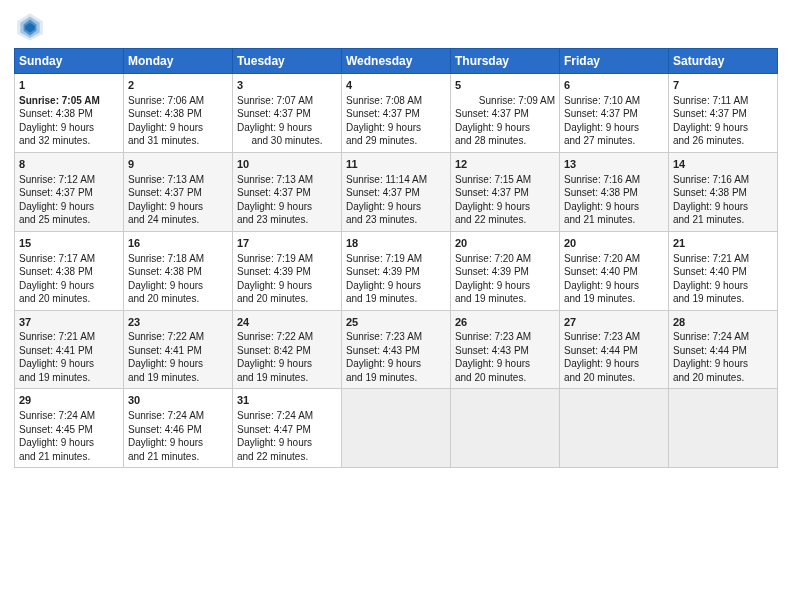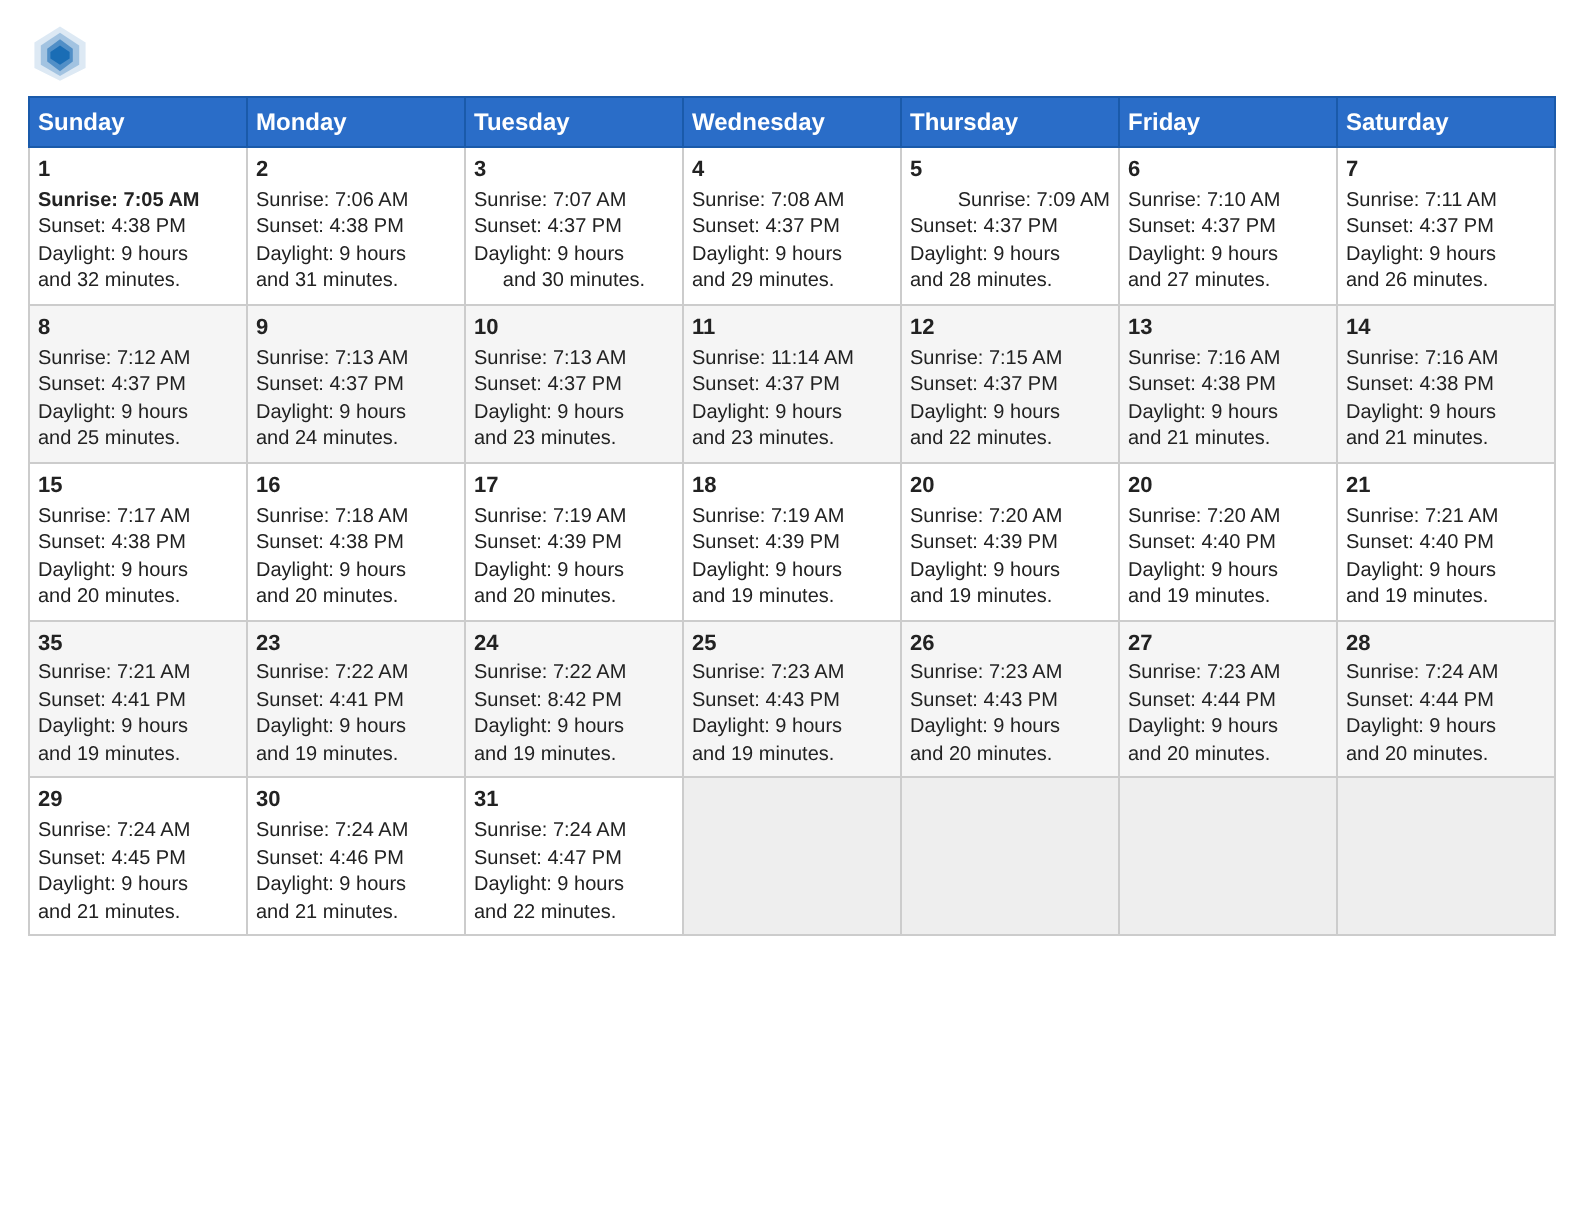--- a/index.html
+++ b/index.html
@@ -277,21 +277,21 @@
           <td>
             <span class="day-num">21</span>
             <span style="display: block;">Sunrise: 7:21 AM</span>
             <span style="display: block;">Sunset: 4:40 PM</span>
             <span style="display: block;">Daylight: 9 hours</span>
             <span style="display: block;">and 19 minutes.</span>
           </td>
         </tr>
         <tr>
           <td>
-            <span class="day-num">35</span>
+            <span class="day-num">37</span>
             <span style="display: block;">Sunrise: 7:21 AM</span>
             <span style="display: block;">Sunset: 4:41 PM</span>
             <span style="display: block;">Daylight: 9 hours</span>
             <span style="display: block;">and 19 minutes.</span>
           </td>
           <td>
             <span class="day-num">23</span>
             <span style="display: block;">Sunrise: 7:22 AM</span>
             <span style="display: block;">Sunset: 4:41 PM</span>
             <span style="display: block;">Daylight: 9 hours</span>

